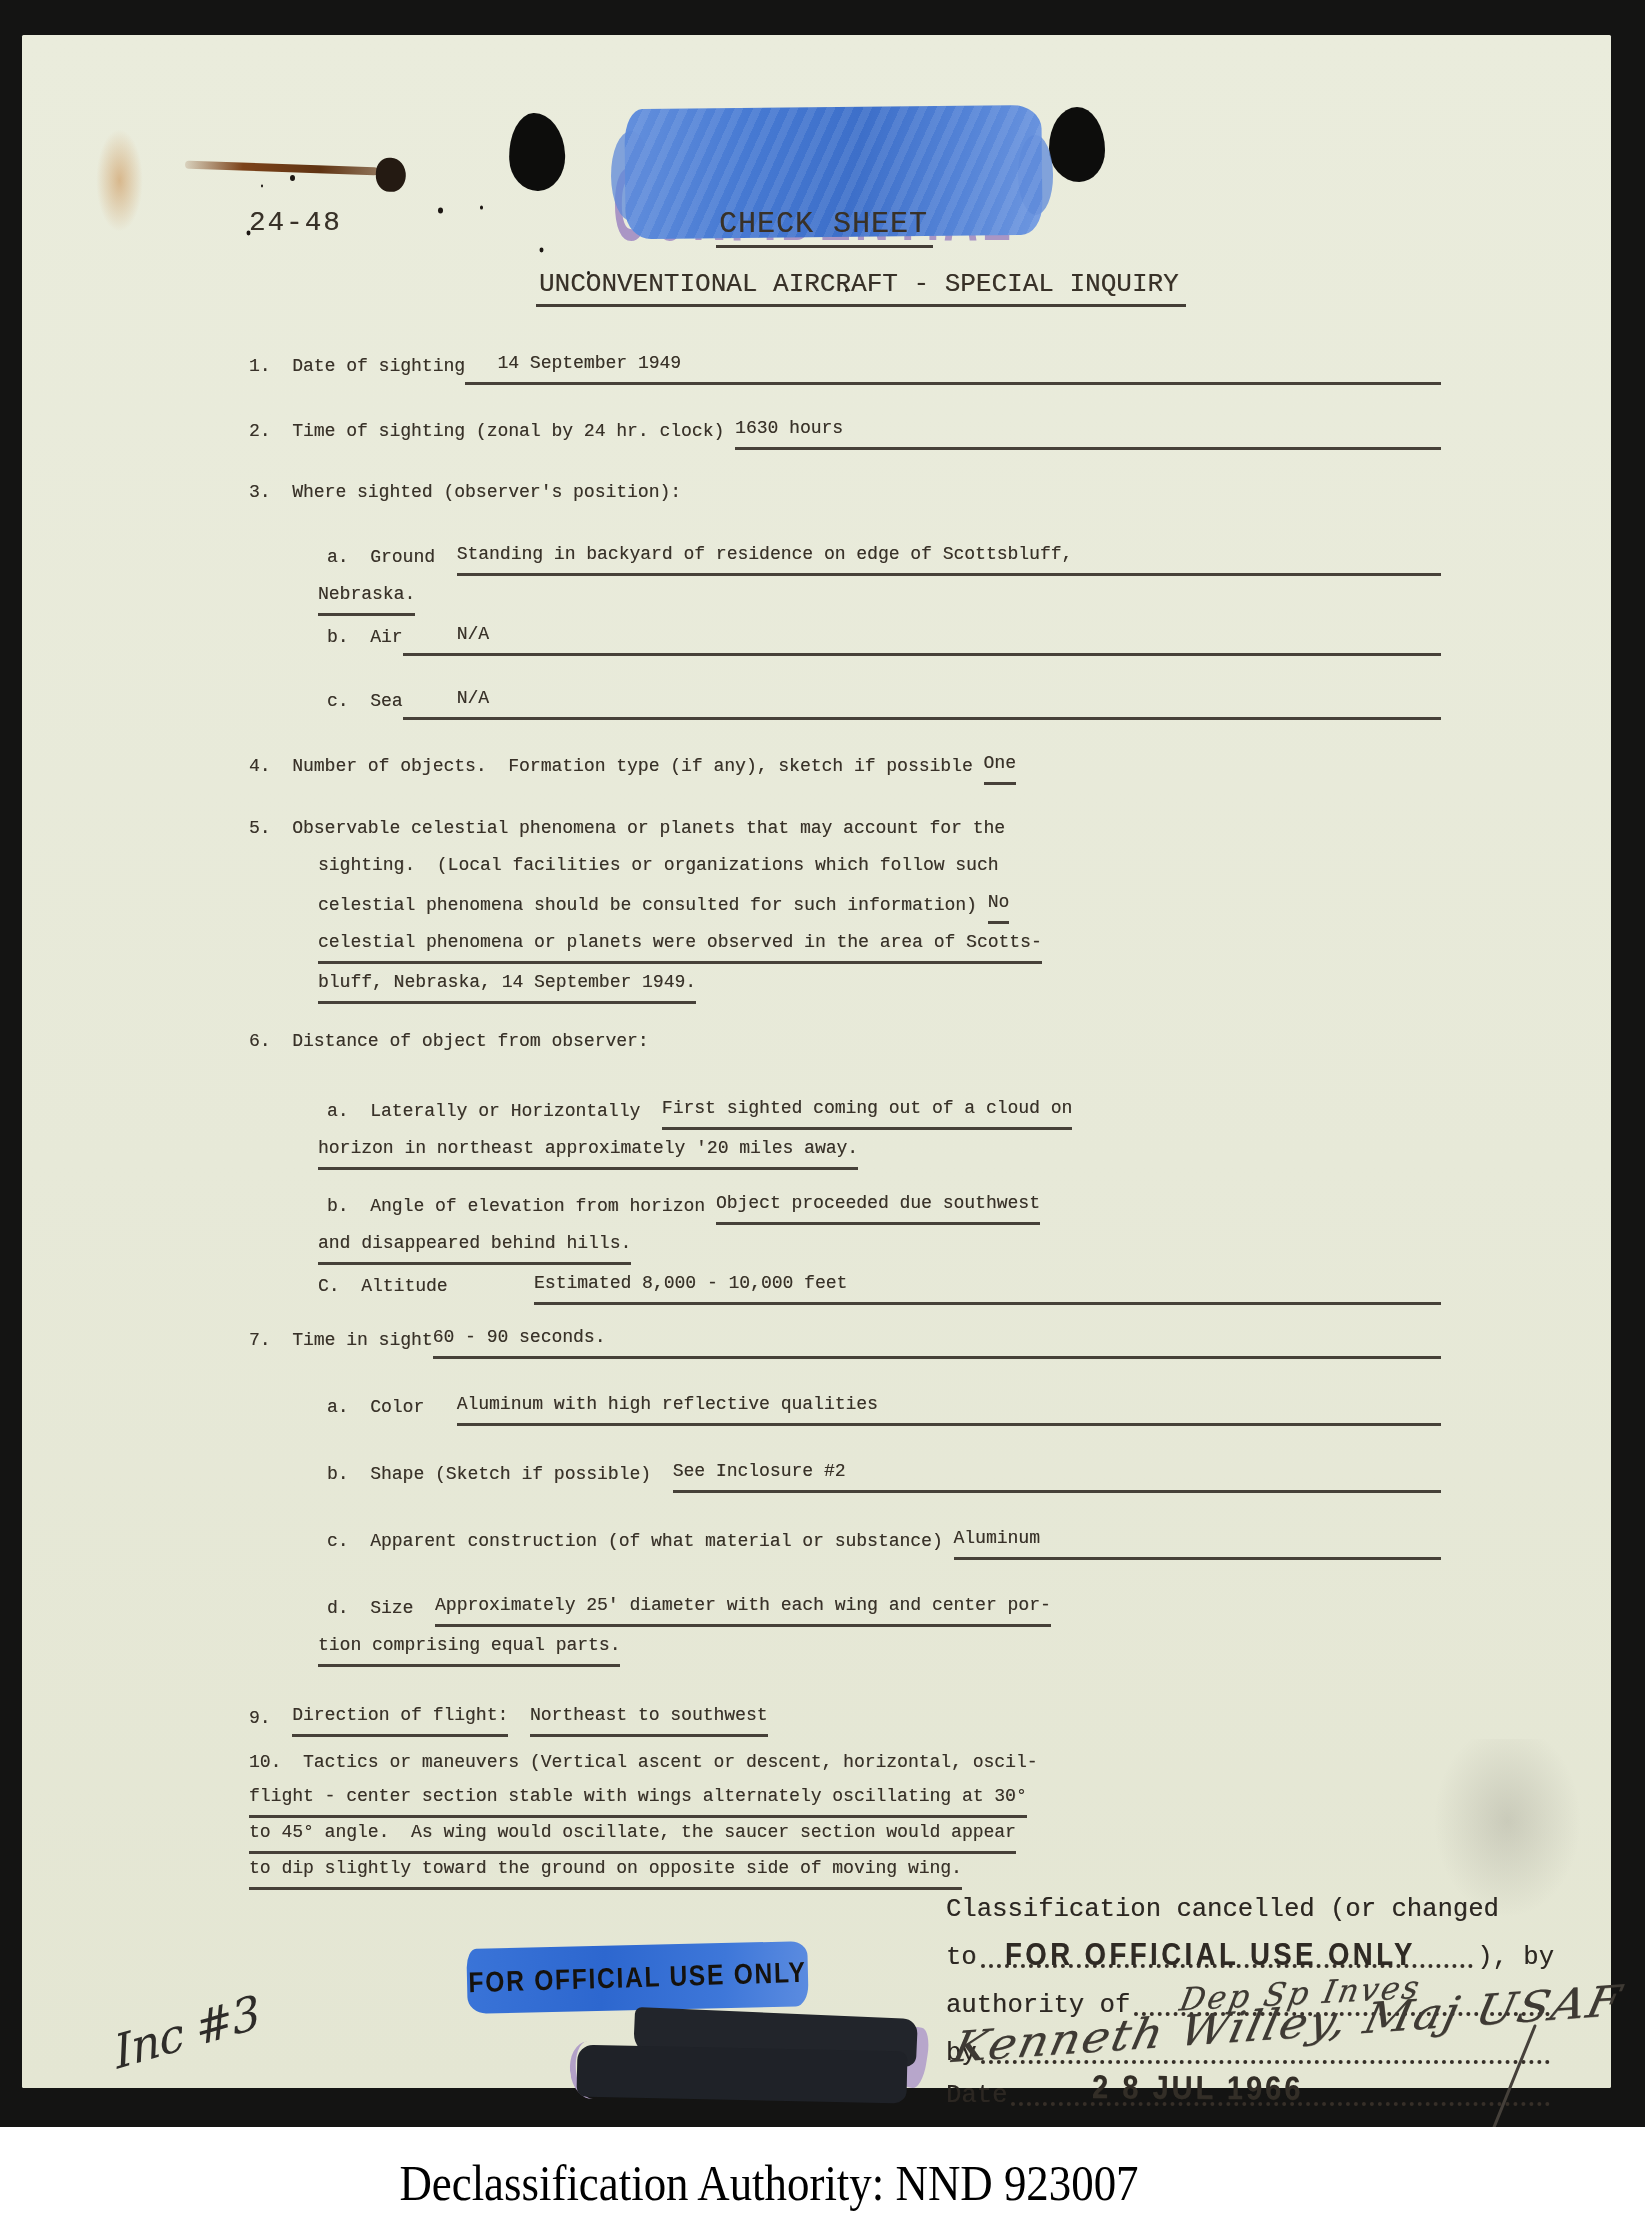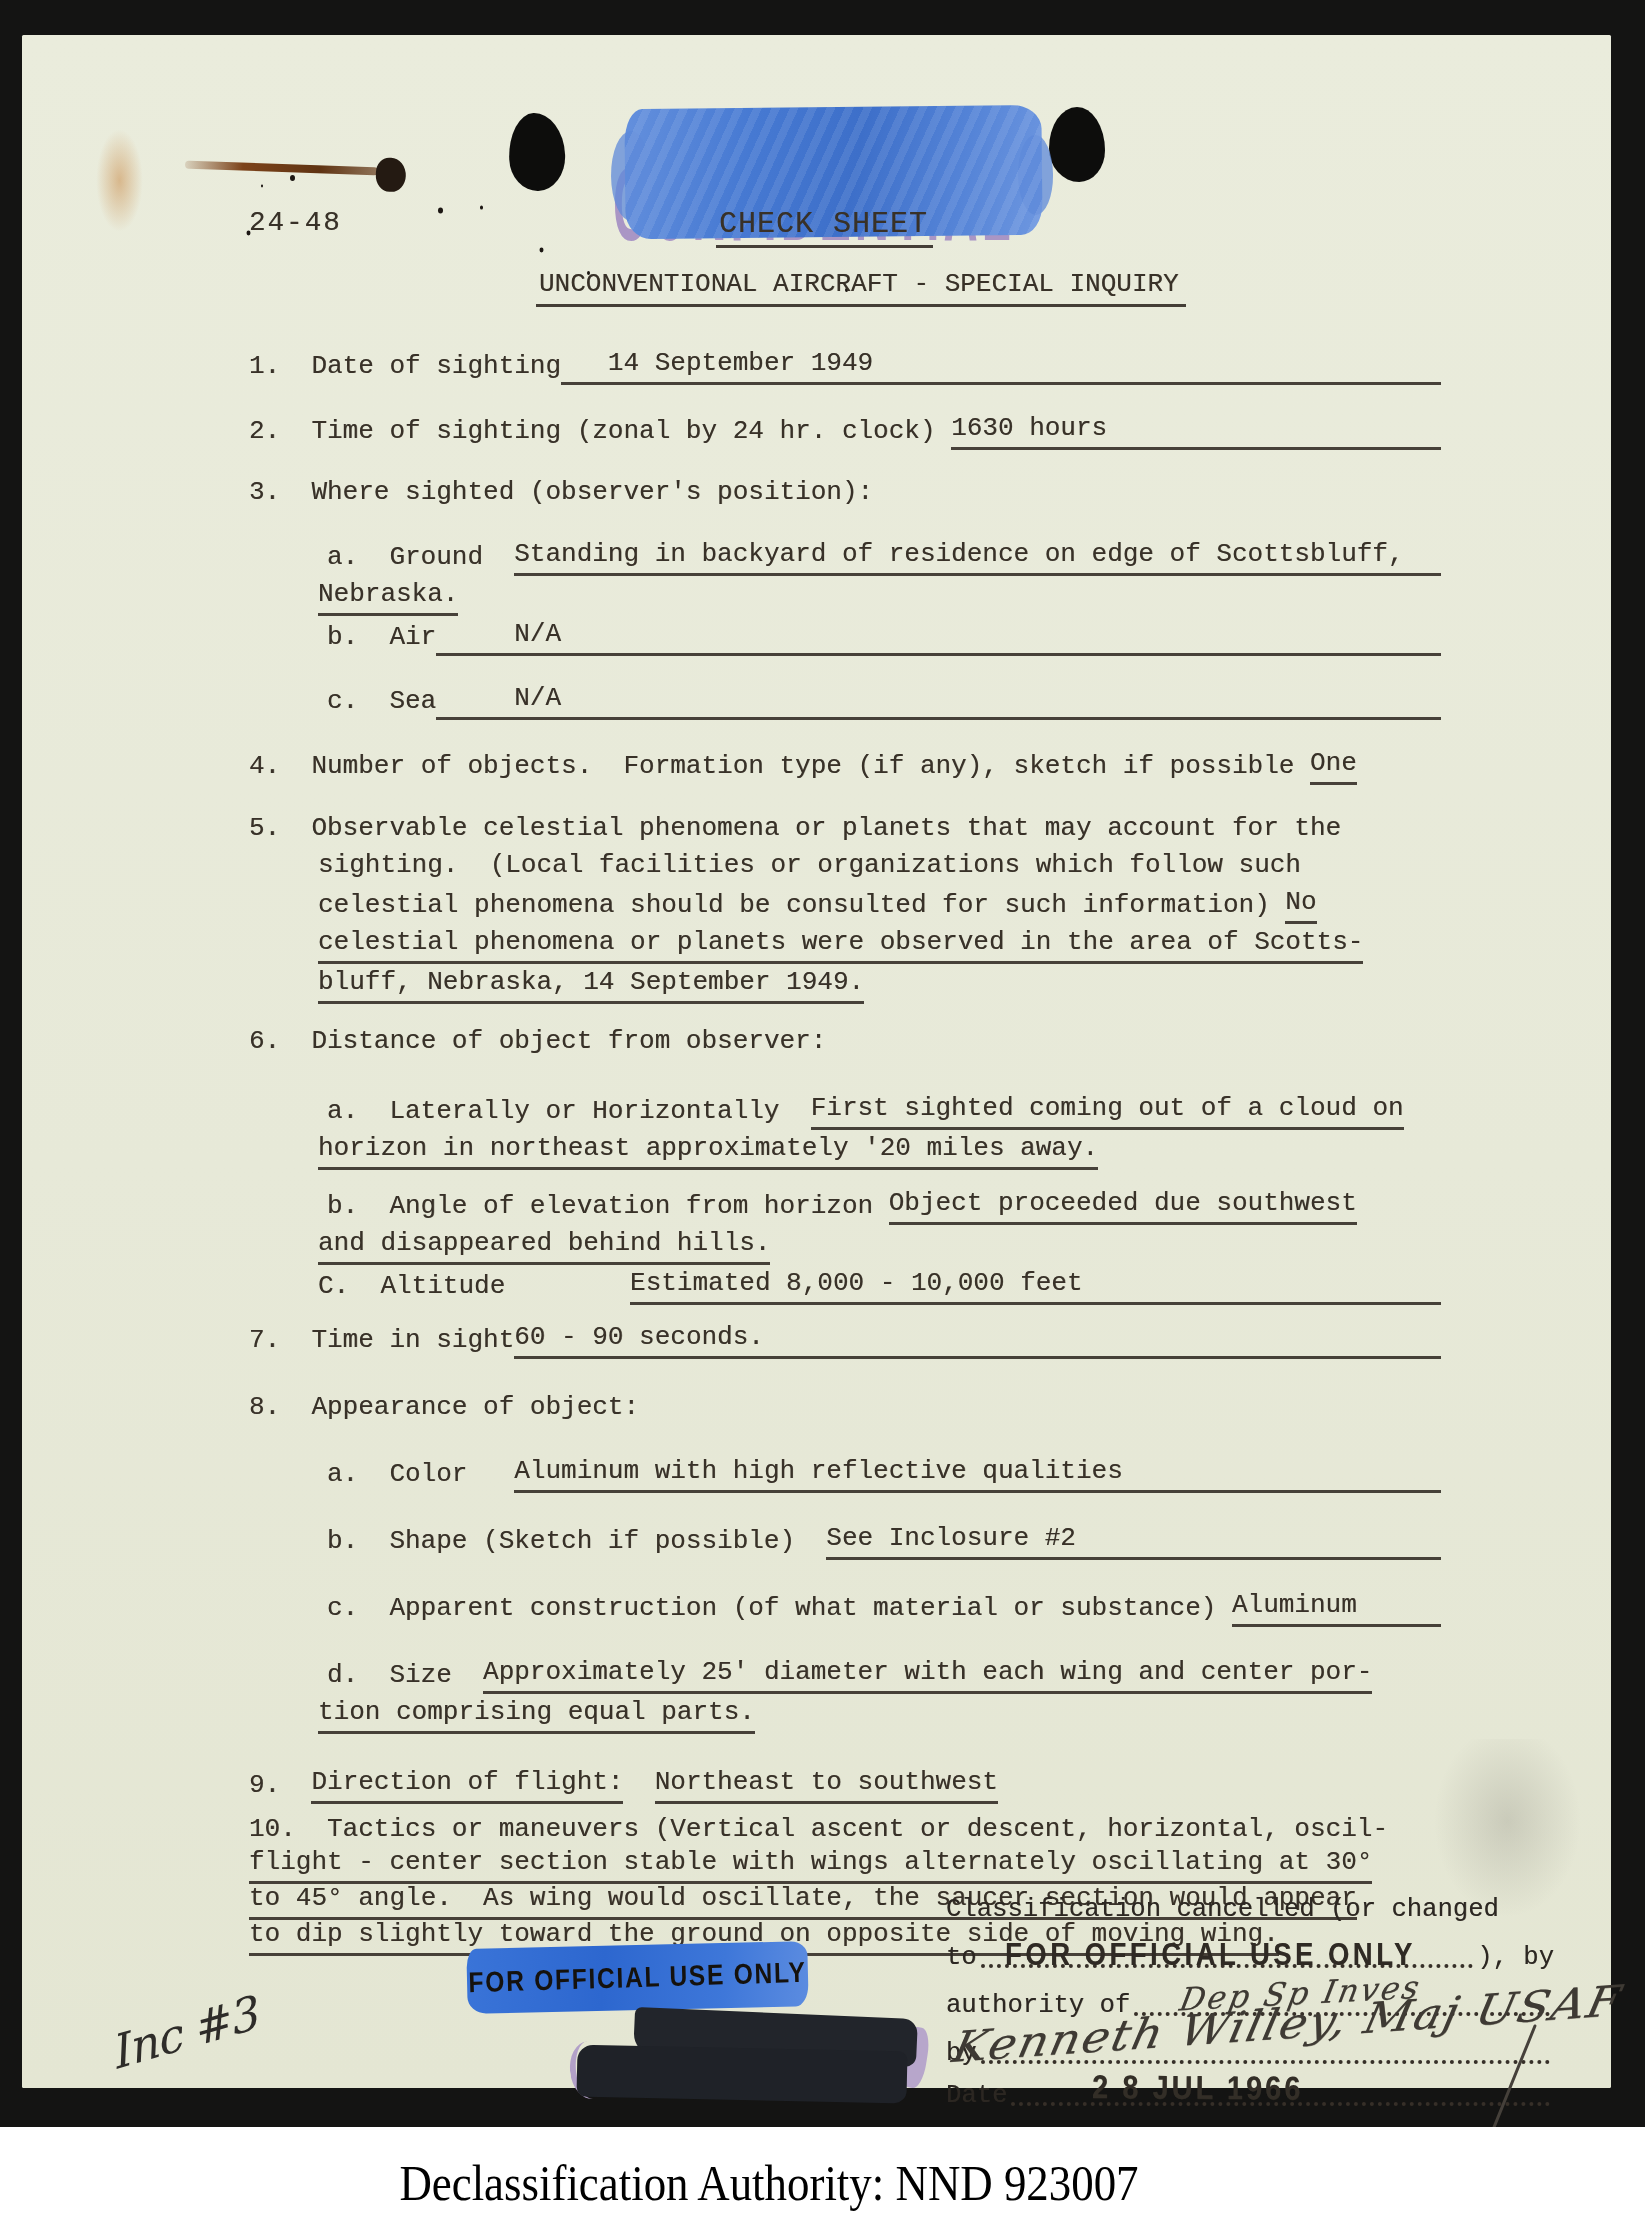--- a/index.html
+++ b/index.html
@@ -42,21 +42,21 @@
   .blue-redact .b2{left:-13.8px;top:21.7px;width:40px;height:90px;}
   .blue-redact .b3{right:-10.8px;top:29.6px;width:35px;height:80px;}
   
   .docnum{position:absolute;left:227px;top:172px;font-size:27.6px;letter-spacing:2px;color:#332d26;}
   .typed{color:#383128;text-shadow:0.3px 0.4px 0.4px rgba(56,49,40,.5);}
   .title{position:absolute;left:694px;top:172px;font-size:30px;letter-spacing:1px;
         border-bottom:3.9px solid rgba(50,43,35,.9);padding:0 4.9px 3.9px 3px;}
   .subtitle{position:absolute;left:514px;top:234px;font-size:26px;
         border-bottom:3.9px solid rgba(50,43,35,.9);padding:0 6.9px 4.9px 3px;}
   
-  .doc-body{position:absolute;left:227px;top:310px;width:1192px;font-size:26px;}
+  .doc-body{position:absolute;left:227px;top:310px;width:1192px;font-size:18px;}
   .row{display:flex;align-items:flex-end;}
   .row span{display:block;line-height:37px;white-space:pre;}
   .ind-sub{padding-left:78px;}
   .ind-cont{padding-left:69px;align-items:flex-end;}
   .u{border-bottom:3px solid rgba(48,41,34,.88);}
   .fillr{flex:1 1 auto;min-width:7.9px;height:37px;}
   
   .cls-block{position:absolute;left:924px;top:1862px;width:608px;font-size:25.6px;color:#2c2722;}
   .cls-row{display:flex;height:48px;position:relative;}
   .cls-row>span{white-space:pre;padding-bottom:6.9px;line-height:1;}
@@ -197,23 +197,20 @@
         <div class="row ind-cont">
           <span>C.  Altitude        </span>
           <span class="u">Estimated 8,000 - 10,000 feet</span>
           <span class="u fillr"></span>
         </div>
         <div class="row" style="margin-top: 14.8px;">
           <span>7.  Time in sight</span>
           <span class="u">60 - 90 seconds.</span>
           <span class="u fillr"></span>
         </div>
-        <div class="row" style="margin-top: 29.6px;">
-          <span>8.  Appearance of object:</span>
-        </div>
         <div class="row ind-sub" style="margin-top: 27px;">
           <span>a.  Color   </span>
           <span class="u">Aluminum with high reflective qualities</span>
           <span class="u fillr"></span>
         </div>
         <div class="row ind-sub" style="margin-top: 27px;">
           <span>b.  Shape (Sketch if possible)  </span>
           <span class="u">See Inclosure #2</span>
           <span class="u fillr"></span>
         </div>

